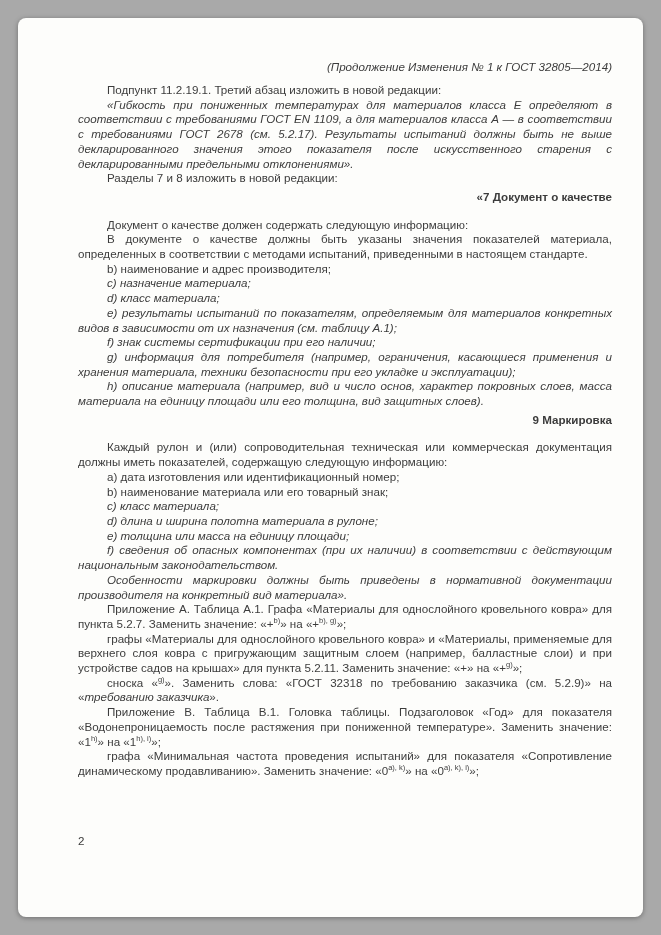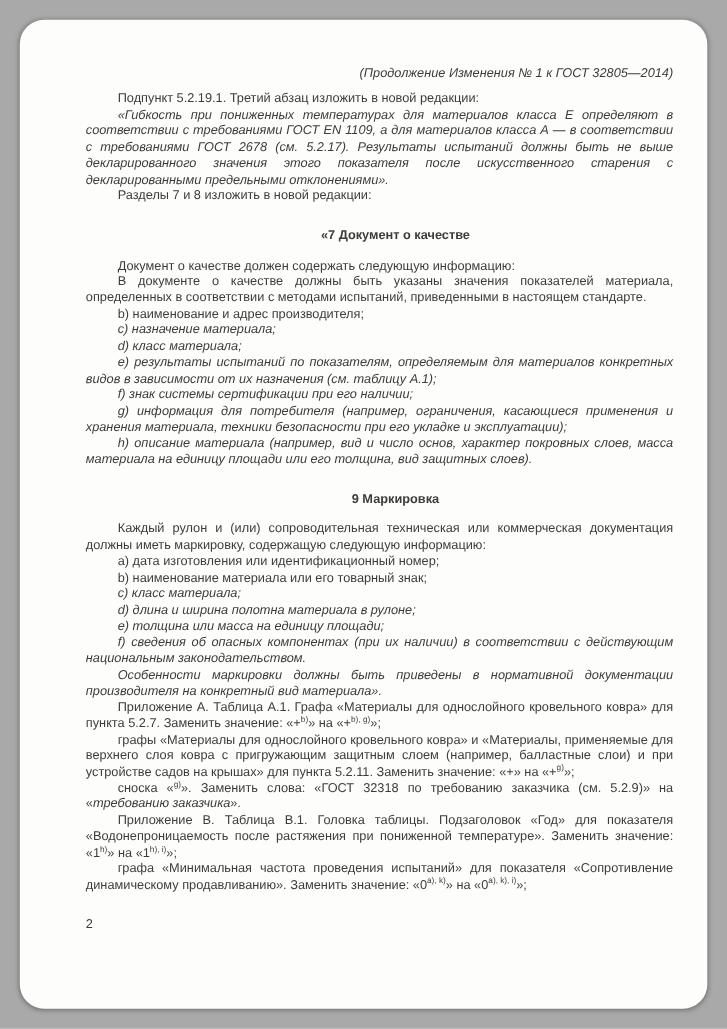--- a/index.html
+++ b/index.html
@@ -12,21 +12,21 @@
   .canvas {
     position: relative;
     width: 661px; height: 935px;
     background: #a9a9a9;
   }
   .page {
     position: absolute;
     left: 18px; top: 18px;
     width: 625px; height: 899px;
     background: #fdfdfb;
-    border-radius: 22px;
+    border-radius: 8px;
     box-shadow: 0 1px 5px rgba(0,0,0,0.35);
     box-sizing: border-box;
     padding: 42px 31px 0 60px;
     color: #3c3c3c;
   }
   .header-note {
     text-align: right;
     font-style: italic;
     font-size: 11.6px;
     line-height: 14px;
@@ -34,22 +34,22 @@
   }
   .doc-body .para {
     margin: 0;
     font-size: 11.6px;
     line-height: 14.7px;
     text-align: justify;
     text-indent: 29px;
   }
   .doc-body .para.heading {
     font-weight: bold;
-    text-align: center;
-    margin: 21px 0 13px 0;
+    text-align: right;
+    margin: 4px 0 13px 0;
   }
   .seg-n { font-style: normal; }
   .seg-i { font-style: italic; }
   .seg-b { font-weight: bold; }
   sup.seg-sup, sup.seg-isup {
     font-size: 7.5px;
     line-height: 0;
     vertical-align: super;
   }
   sup.seg-isup { font-style: italic; }
@@ -60,35 +60,35 @@
     font-size: 11.6px;
   }
 </style>
 </head>
 <body>
 
 <div class="canvas">
   <div class="page">
     <div class="header-note">(Продолжение Изменения № 1 к ГОСТ 32805—2014)</div>
     <div class="doc-body">
-        <p class="para"><span class="seg-n">Подпункт 5.2.19.1. Третий абзац изложить в новой редакции:</span></p>
+        <p class="para"><span class="seg-n">Подпункт 11.2.19.1. Третий абзац изложить в новой редакции:</span></p>
         <p class="para"><span class="seg-i">«Гибкость при пониженных температурах для материалов класса Е определяют в соответствии с требованиями ГОСТ EN 1109, а для материалов класса А — в соответствии с требованиями ГОСТ 2678 (см. 5.2.17). Результаты испытаний должны быть не выше декларированного значения этого показателя после искусственного старения с декларированными предельными отклонениями».</span></p>
         <p class="para"><span class="seg-n">Разделы 7 и 8 изложить в новой редакции:</span></p>
         <p class="para heading"><span class="seg-b">«7 Документ о качестве</span></p>
         <p class="para"><span class="seg-n">Документ о качестве должен содержать следующую информацию:</span></p>
         <p class="para"><span class="seg-n">В документе о качестве должны быть указаны значения показателей материала, определенных в соответствии с методами испытаний, приведенными в настоящем стандарте.</span></p>
         <p class="para"><span class="seg-n">b) наименование и адрес производителя;</span></p>
         <p class="para"><span class="seg-i">c) назначение материала;</span></p>
         <p class="para"><span class="seg-i">d) класс материала;</span></p>
         <p class="para"><span class="seg-i">e) результаты испытаний по показателям, определяемым для материалов конкретных видов в зависимости от их назначения (см. таблицу А.1);</span></p>
         <p class="para"><span class="seg-i">f) знак системы сертификации при его наличии;</span></p>
         <p class="para"><span class="seg-i">g) информация для потребителя (например, ограничения, касающиеся применения и хранения материала, техники безопасности при его укладке и эксплуатации);</span></p>
         <p class="para"><span class="seg-i">h) описание материала (например, вид и число основ, характер покровных слоев, масса материала на единицу площади или его толщина, вид защитных слоев).</span></p>
         <p class="para heading"><span class="seg-b">9 Маркировка</span></p>
-        <p class="para"><span class="seg-n">Каждый рулон и (или) сопроводительная техническая или коммерческая документация должны иметь маркировку, содержащую следующую информацию:</span></p>
+        <p class="para"><span class="seg-n">Каждый рулон и (или) сопроводительная техническая или коммерческая документация должны иметь показателей, содержащую следующую информацию:</span></p>
         <p class="para"><span class="seg-n">a) дата изготовления или идентификационный номер;</span></p>
         <p class="para"><span class="seg-n">b) наименование материала или его товарный знак;</span></p>
         <p class="para"><span class="seg-i">c) класс материала;</span></p>
         <p class="para"><span class="seg-i">d) длина и ширина полотна материала в рулоне;</span></p>
         <p class="para"><span class="seg-i">e) толщина или масса на единицу площади;</span></p>
         <p class="para"><span class="seg-i">f) сведения об опасных компонентах (при их наличии) в соответствии с действующим национальным законодательством.</span></p>
         <p class="para"><span class="seg-i">Особенности маркировки должны быть приведены в нормативной документации производителя на конкретный вид материала».</span></p>
         <p class="para"><span class="seg-n">Приложение А. Таблица А.1. Графа «Материалы для однослойного кровельного ковра» для пункта 5.2.7. Заменить значение: «+</span><sup class="seg-sup">b)</sup><span class="seg-n">» на «+</span><sup class="seg-sup">b), g)</sup><span class="seg-n">»;</span></p>
         <p class="para"><span class="seg-n">графы «Материалы для однослойного кровельного ковра» и «Материалы, применяемые для верхнего слоя ковра с пригружающим защитным слоем (например, балластные слои) и при устройстве садов на крышах» для пункта 5.2.11. Заменить значение: «+» на «+</span><sup class="seg-sup">g)</sup><span class="seg-n">»;</span></p>
         <p class="para"><span class="seg-n">сноска «</span><sup class="seg-sup">g)</sup><span class="seg-n">». Заменить слова: «ГОСТ 32318 по требованию заказчика (см. 5.2.9)» на «</span><span class="seg-i">требованию заказчика</span><span class="seg-n">».</span></p>

